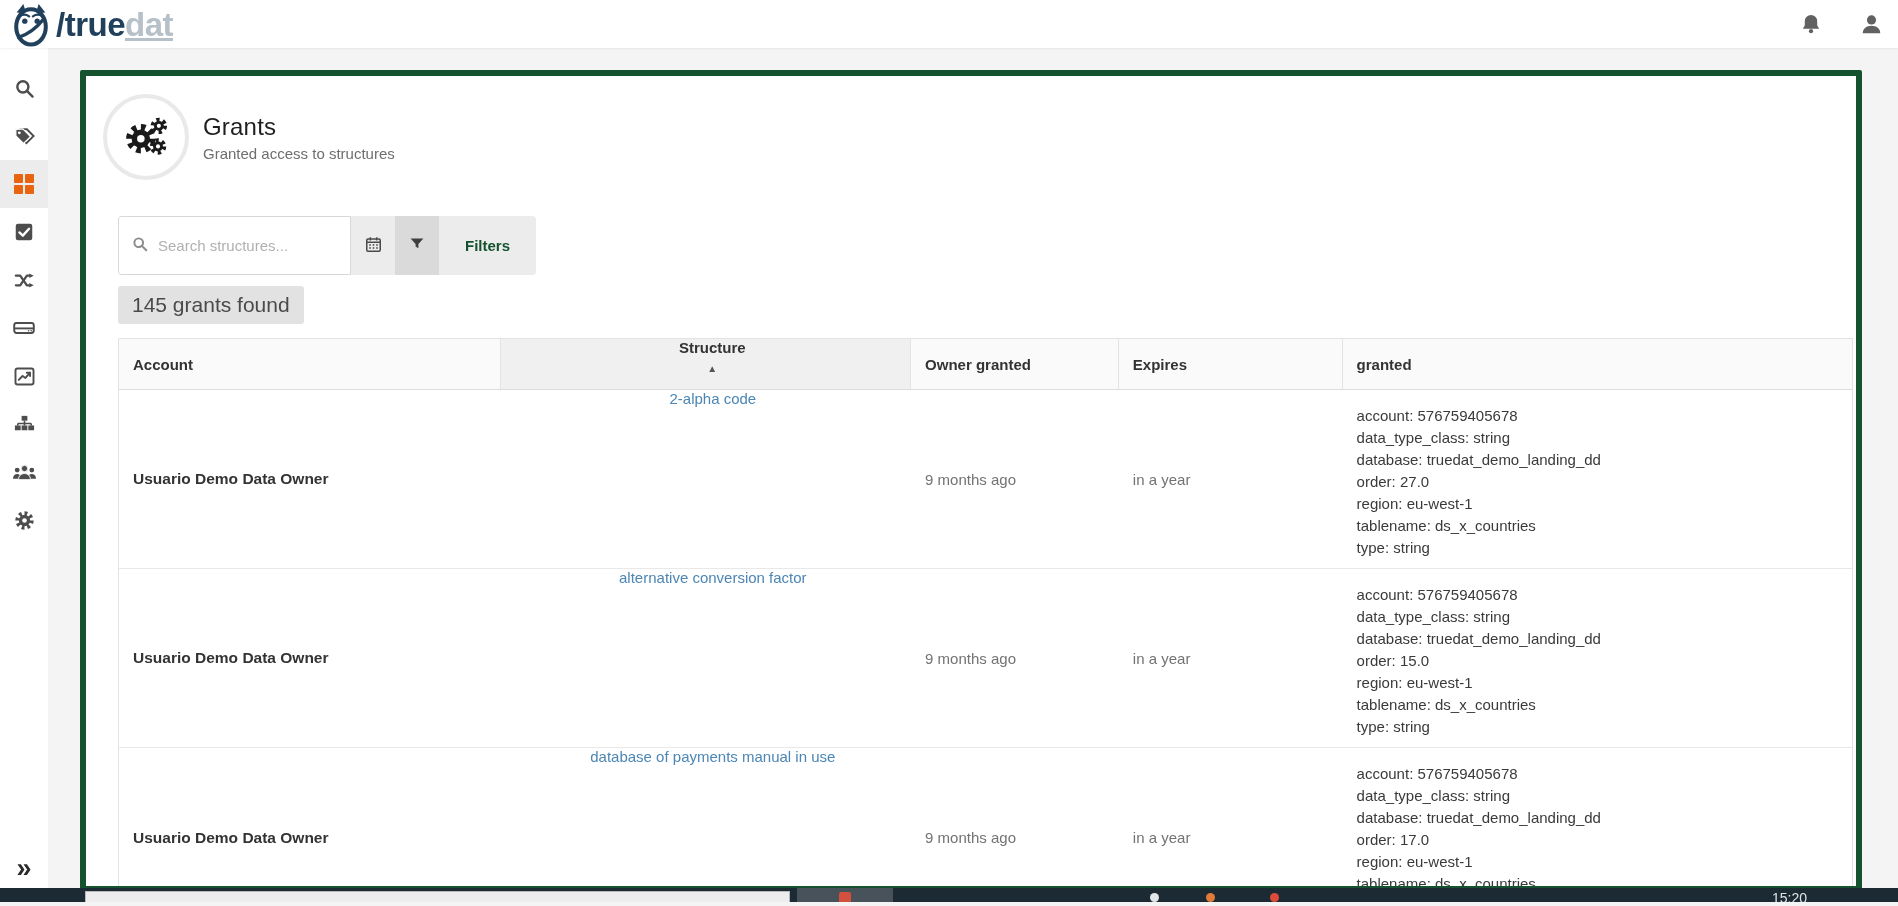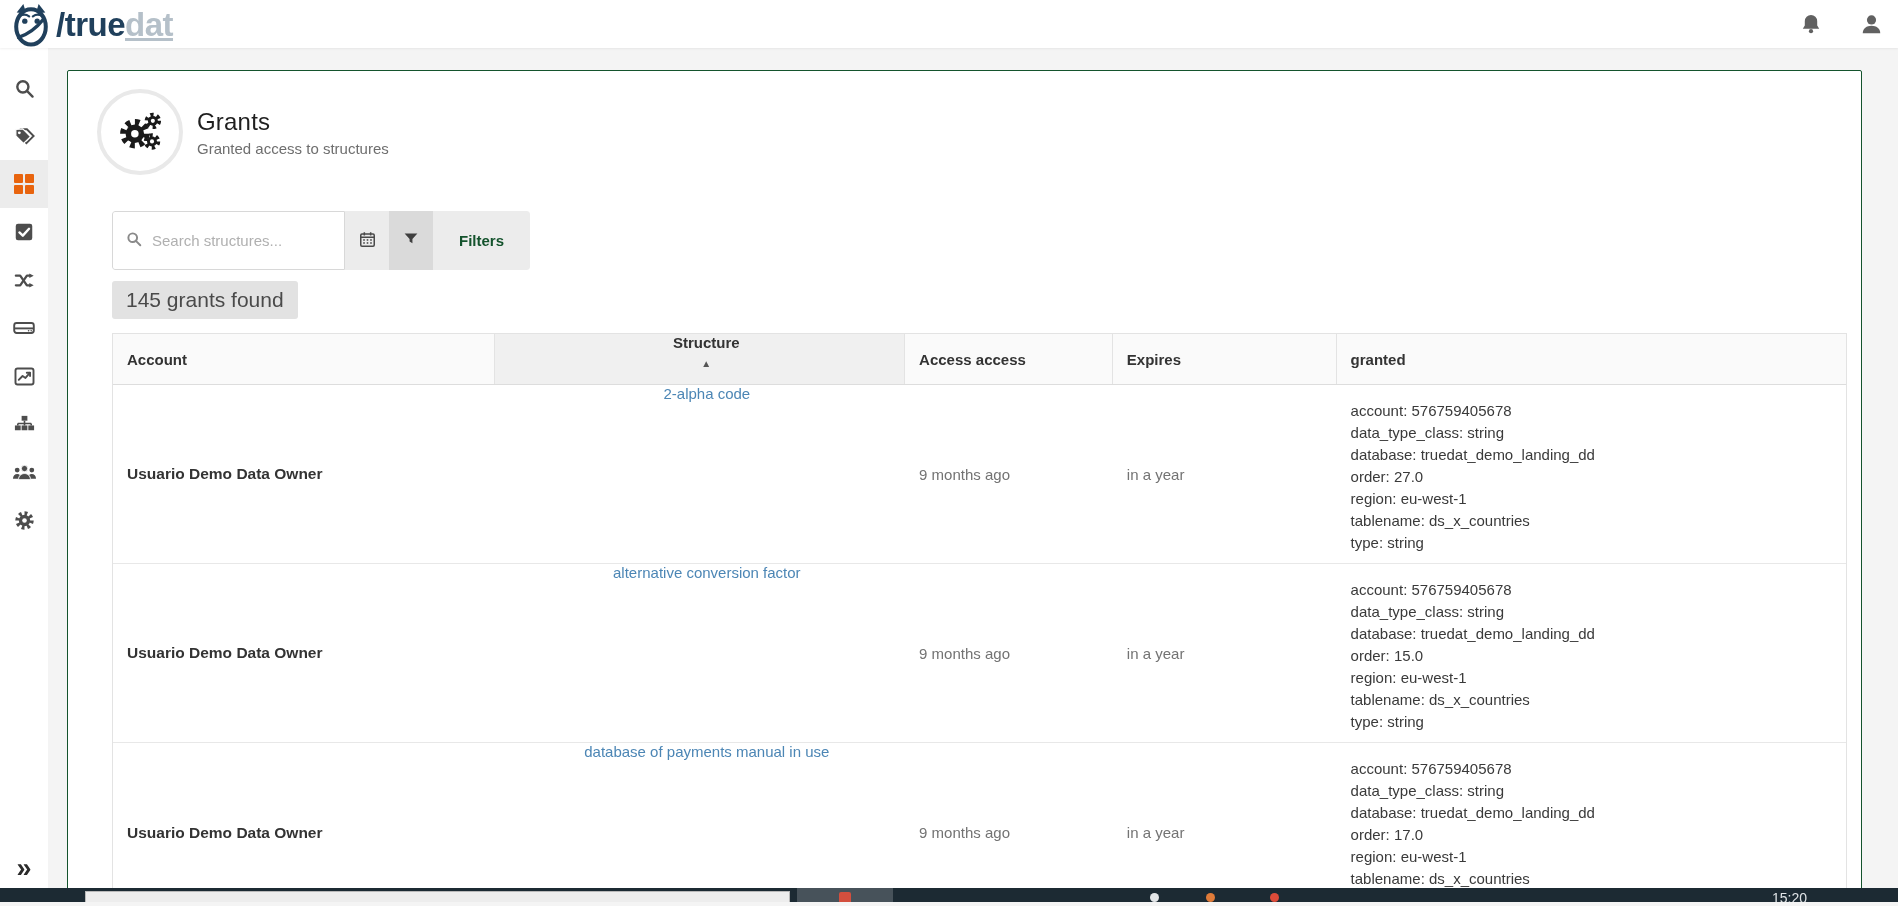--- a/index.html
+++ b/index.html
@@ -44,23 +44,23 @@
     text-align: center; font-size: 27px; font-weight: 700; color: #2b2b2b;
     cursor: pointer; line-height: 1; background: none; border: none;
   }
 
   
   .main {
     position: absolute; top: 48px; left: 48px; right: 0; bottom: 14px;
     background: #f4f4f4; overflow: hidden;
   }
   .card {
-    background: #fff; border: 1px solid #14532d; border-radius: 2px;
-    margin: 22px 36px 0 19px; height: 822px;
-    padding: 18px 16px 0 44px; overflow: hidden;
+    background: #fff; border: 6px solid #14532d; border-radius: 2px;
+    margin: 22px 36px 0 32px; height: 822px;
+    padding: 18px 16px 0 32px; overflow: hidden;
   }
   .title-row { display: flex; align-items: center; gap: 14px; margin-left: -15px; }
   .gears-badge {
     width: 86px; height: 86px; border-radius: 50%;
     border: 4px solid #e9e9e9; background: #fff;
     display: flex; align-items: center; justify-content: center; flex: 0 0 auto;
   }
   .page-title { font-size: 24px; font-weight: 400; color: #1f1f1f; letter-spacing: 0.2px; }
   .page-subtitle { font-size: 15px; color: #6e6e6e; margin-top: 4px; }
 
@@ -336,21 +336,21 @@
     <div class="grants-table">
       <div class="thead">
         <div class="th col-account">
             <span>Account</span>
           </div>
         <div class="th col-structure sorted">
           <span>Structure</span>
           <span class="sort-caret">▲</span>
         </div>
         <div class="th col-access">
-            <span>Access access</span>
+            <span>Owner granted</span>
           </div>
         <div class="th col-expires">
             <span>Expires</span>
           </div>
         <div class="th col-metadata">
             <span>granted</span>
           </div>
       </div>
       <div>
   <div class="tr">

